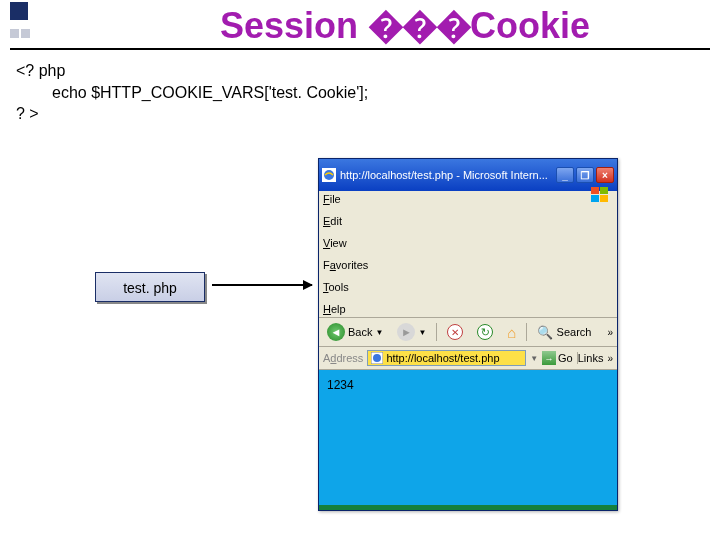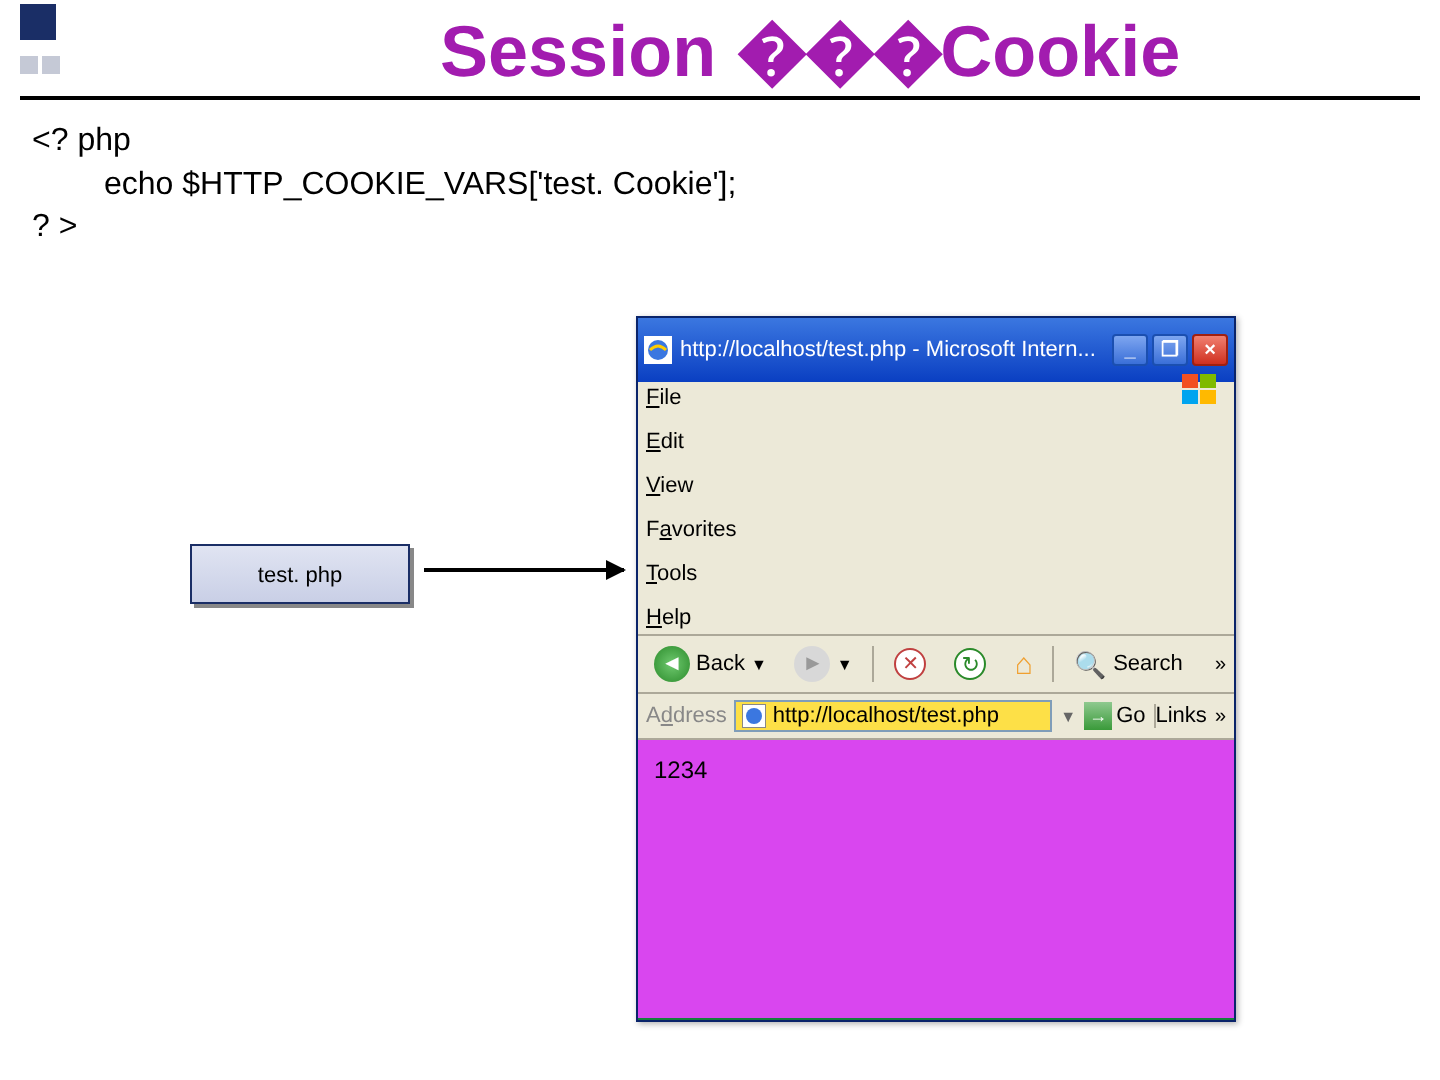--- a/index.html
+++ b/index.html
@@ -11,21 +11,21 @@
   .bullet-row { margin-top: 2px; }
   
   .title { position: absolute; left: 220px; top: 0px; font-size: 36px; font-weight: bold; color: #a21caf; white-space: nowrap; }
   .title .boxes { letter-spacing: -2px; }
   
   .divider { position: absolute; left: 10px; top: 48px; width: 700px; height: 2px; background: #000; }
   
   .code { position: absolute; left: 16px; top: 60px; font-size: 16px; font-family: Arial, sans-serif; line-height: 1.35; }
   .code .indent { padding-left: 36px; }
   
-  .label-box { position: absolute; left: 95px; top: 272px; width: 110px; height: 30px; background: linear-gradient(#e0e4f2, #c9cfe6); border: 1px solid #1a2e66; text-align: center; line-height: 30px; font-size: 11px; box-shadow: 2px 2px 0 #888; }
+  .label-box { position: absolute; left: 95px; top: 272px; width: 110px; height: 30px; background: linear-gradient(#e0e4f2, #c9cfe6); border: 1px solid #1a2e66; text-align: center; line-height: 30px; font-size: 14px; box-shadow: 2px 2px 0 #888; }
   
   .arrow { position: absolute; left: 212px; top: 284px; width: 100px; height: 2px; background: #000; }
   .arrow::after { content: ""; position: absolute; right: -1px; top: -4px; border-left: 10px solid #000; border-top: 5px solid transparent; border-bottom: 5px solid transparent; }
   
   
   .browser { position: absolute; left: 318px; top: 158px; width: 300px; border: 1px solid #0a246a; font-family: Tahoma, sans-serif; font-size: 11px; background: #ece9d8; box-shadow: 1px 1px 3px rgba(0,0,0,0.3); }
   .titlebar { height: 24px; background: linear-gradient(#3b77e0, #0a3fc2); display: flex; align-items: center; padding: 16px 3px; color: #fff; }
   .tb-icon { width: 14px; height: 14px; background: #fff; margin-right: 4px; display:flex; align-items:center; justify-content:center; }
   .tb-title { flex: 1; font-size: 11px; white-space: nowrap; overflow: hidden; }
   .tb-btns { display: flex; gap: 2px; }
@@ -51,21 +51,21 @@
   .sep { width:1px; height:18px; background:#aca899; }
   .chev { position:absolute; right:4px; font-size:10px; }
   
   .addrbar { background:#ece9d8; padding:3px 4px; display:flex; align-items:center; gap:4px; border-bottom:1px solid #aca899; position:relative; }
   .addr-lbl { color:#888; }
   .addr-input { flex:1; background:#fde047; border:1px solid #7f9db9; padding:1px 3px; display:flex; align-items:center; gap:3px; }
   .addr-ico { width:12px; height:12px; }
   .go-btn { display:flex; align-items:center; gap:2px; }
   .go-sq { width:14px; height:14px; background:linear-gradient(#8fc98f,#3a9a3a); color:#fff; display:flex; align-items:center; justify-content:center; font-size:9px; }
   
-  .content { background:#d946ef; height:140px; padding:8px; border-bottom:1px solid #15803d; font-size:12px; }
+  .content { background:#0ea5e9; height:140px; padding:8px; border-bottom:5px solid #15803d; font-size:12px; }
   
   .statusbar { background:#ece9d8; display:flex; align-items:center; padding:2px 4px; gap:4px; }
   .st-ico { width:12px; height:12px; }
   .st-txt { flex:1; }
   .st-zone { display:flex; align-items:center; gap:3px; border-left:1px solid #aca899; padding-left:4px; }
   .grip { width:12px; height:12px; background:repeating-linear-gradient(45deg,#aca899 0 1px,transparent 1px 3px); }
 </style>
 </head>
 <body>
 

